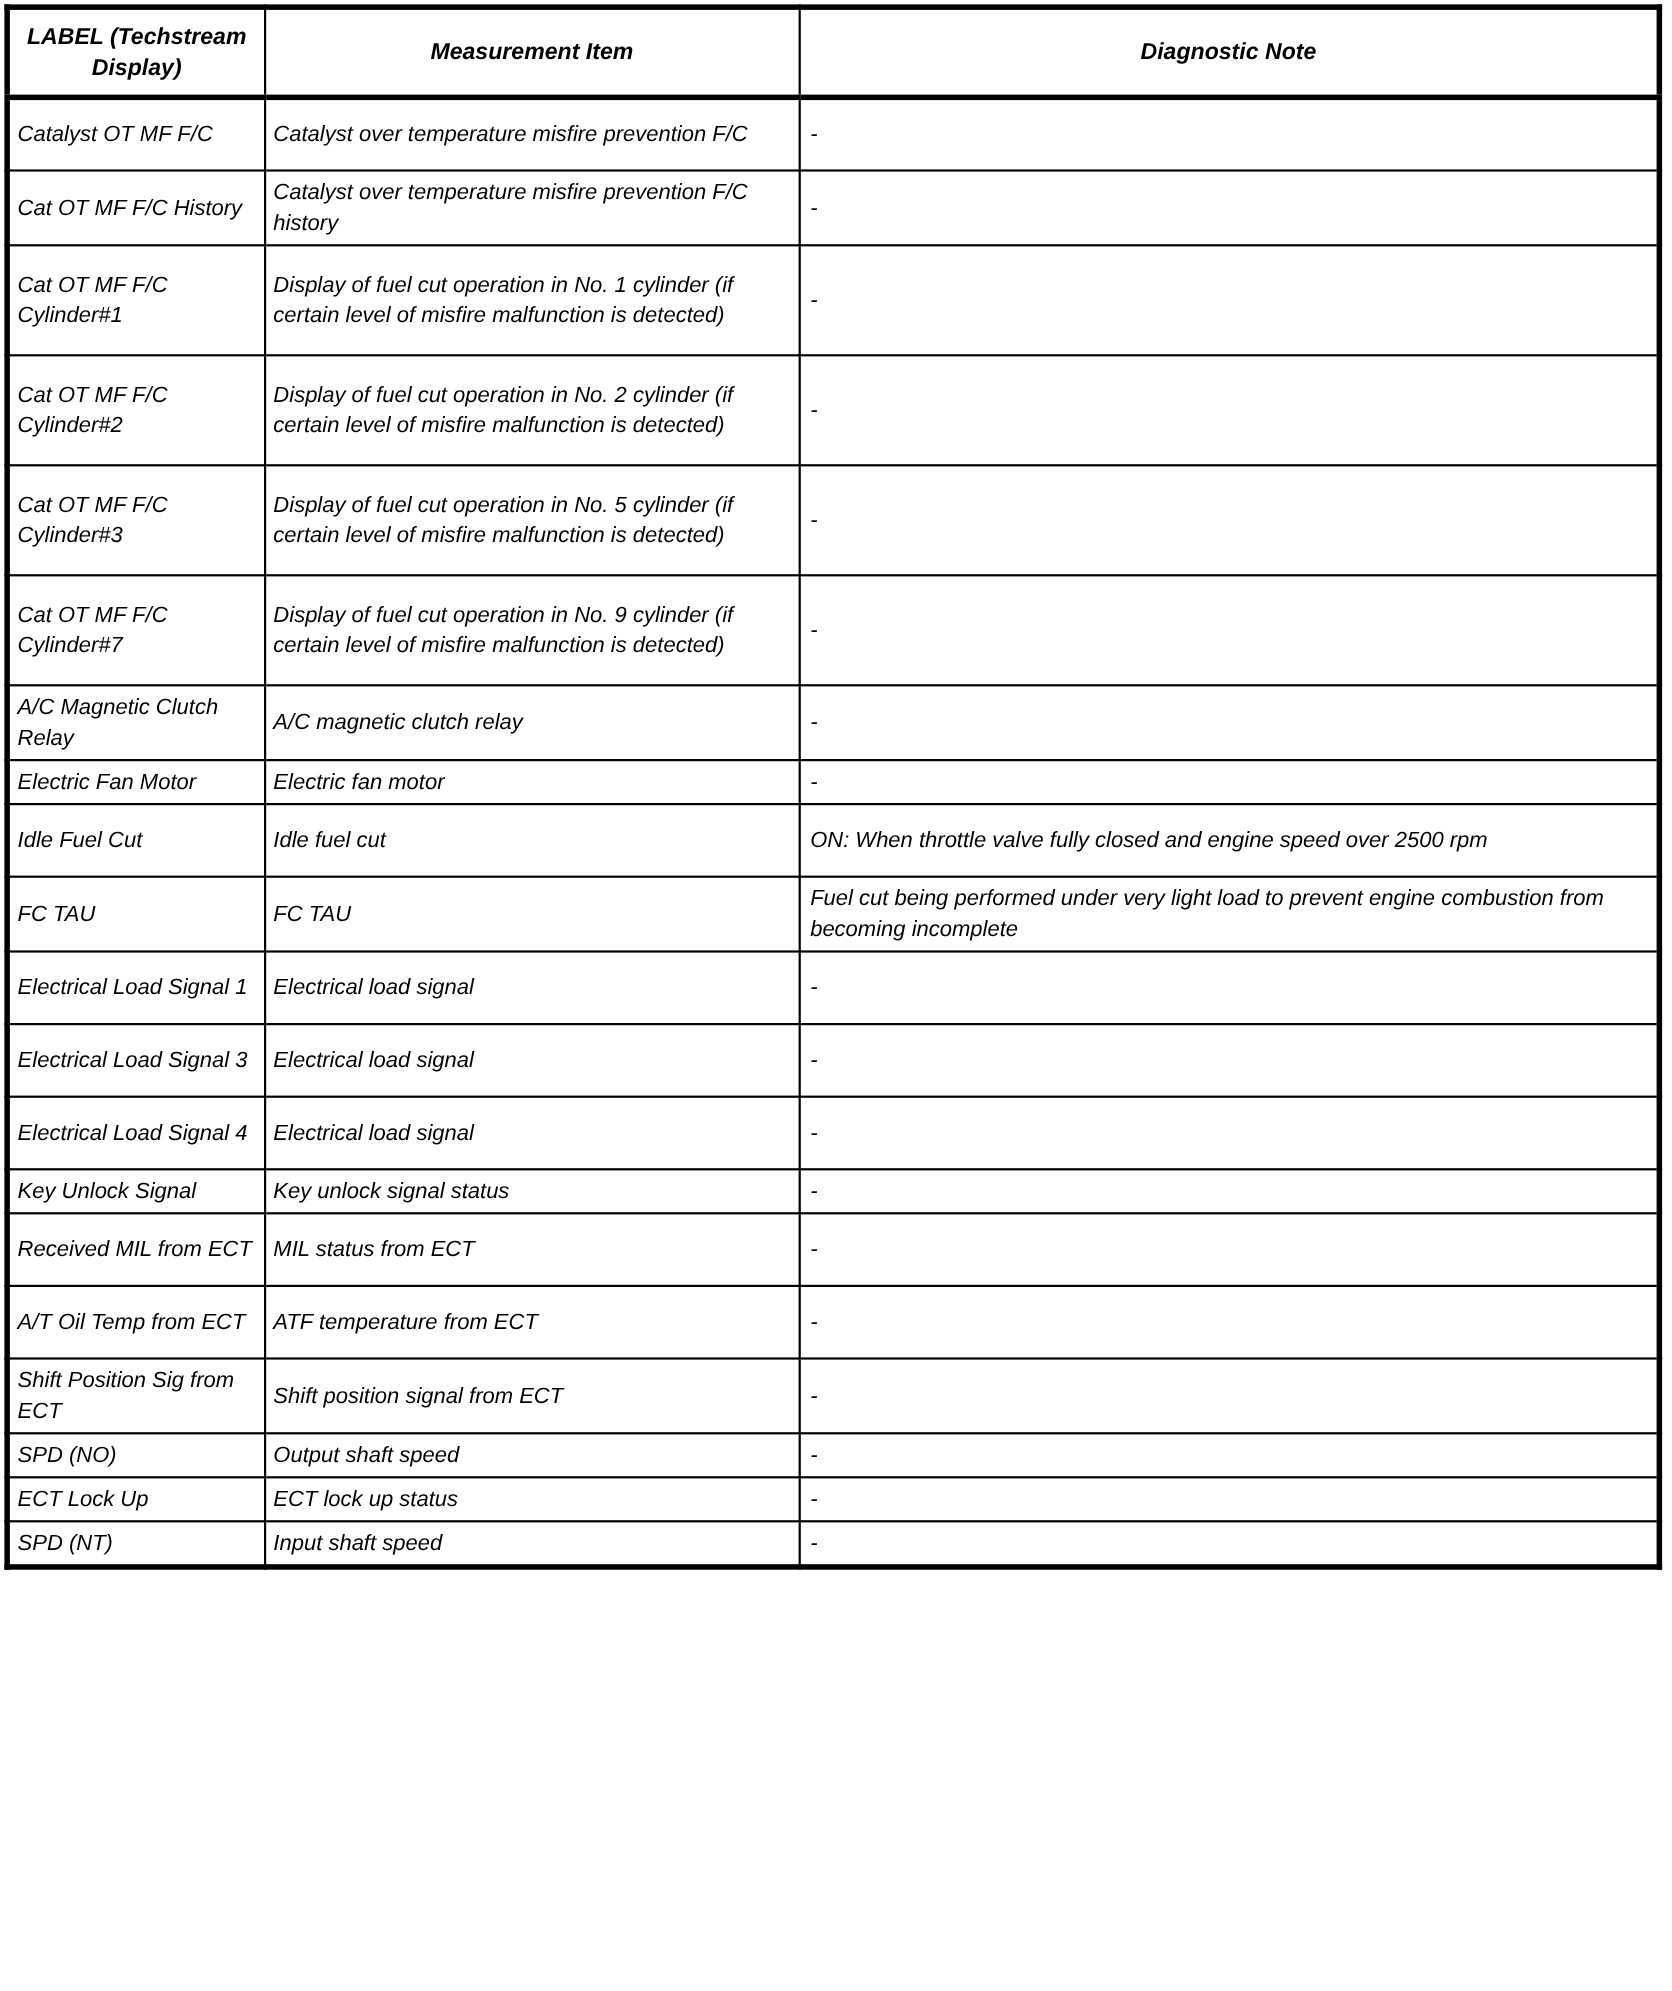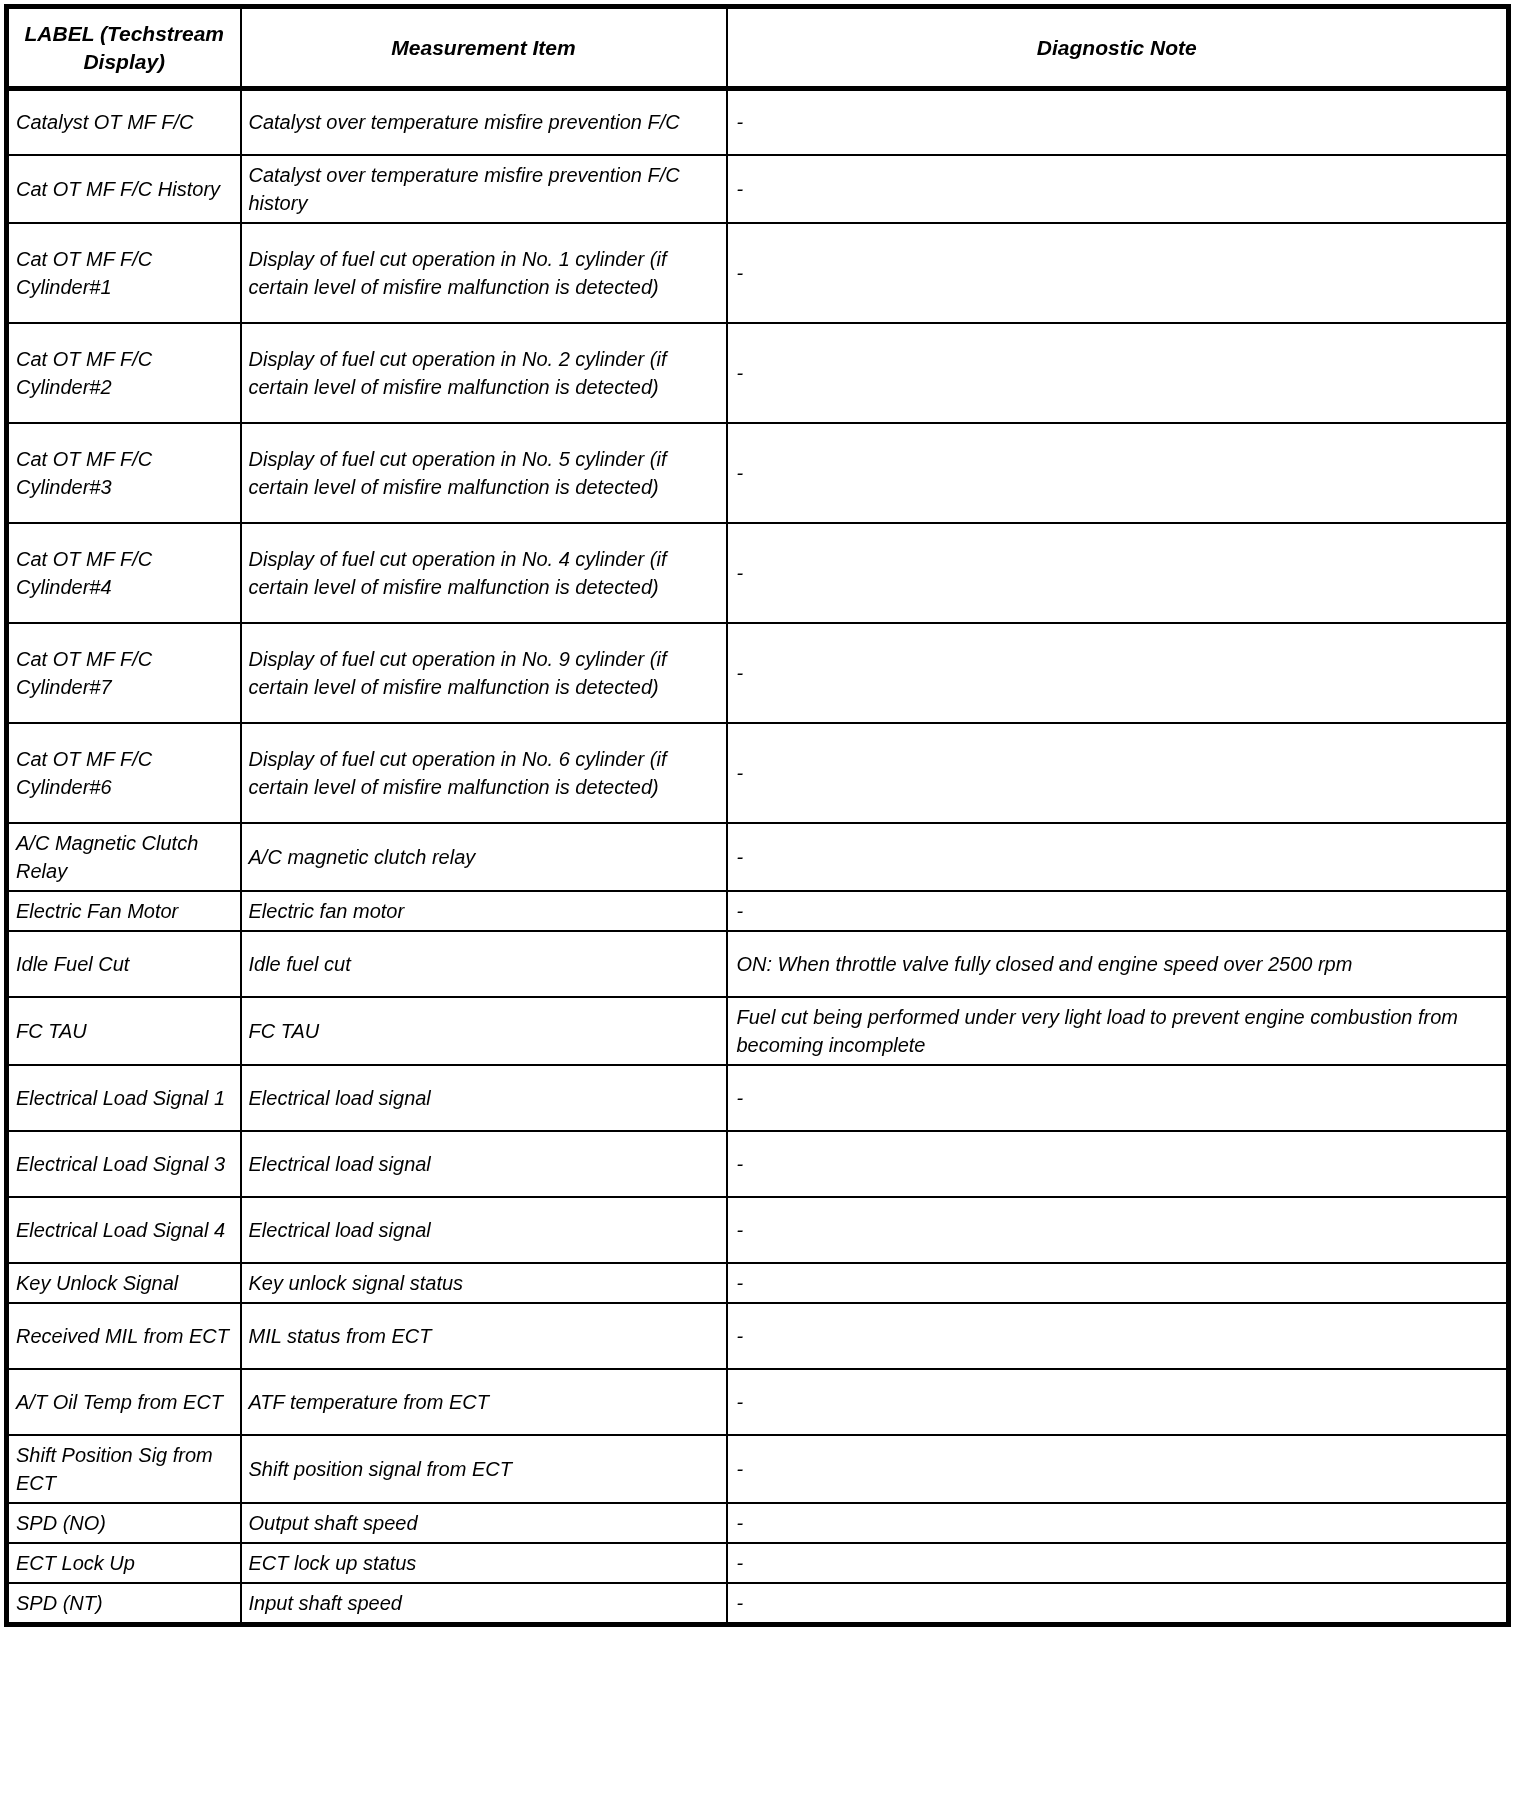--- a/index.html
+++ b/index.html
@@ -97,32 +97,22 @@
         <td>Cat OT MF F/C Cylinder#2</td>
         <td>Display of fuel cut operation in No. 2 cylinder (if certain level of misfire malfunction is detected)</td>
         <td class="note-cell">-</td>
       </tr>
       <tr class="h3">
         <td>Cat OT MF F/C Cylinder#3</td>
         <td>Display of fuel cut operation in No. 5 cylinder (if certain level of misfire malfunction is detected)</td>
         <td class="note-cell">-</td>
       </tr>
       <tr class="h3">
-        <td>Cat OT MF F/C Cylinder#4</td>
-        <td>Display of fuel cut operation in No. 4 cylinder (if certain level of misfire malfunction is detected)</td>
-        <td class="note-cell">-</td>
-      </tr>
-      <tr class="h3">
         <td>Cat OT MF F/C Cylinder#7</td>
         <td>Display of fuel cut operation in No. 9 cylinder (if certain level of misfire malfunction is detected)</td>
-        <td class="note-cell">-</td>
-      </tr>
-      <tr class="h3">
-        <td>Cat OT MF F/C Cylinder#6</td>
-        <td>Display of fuel cut operation in No. 6 cylinder (if certain level of misfire malfunction is detected)</td>
         <td class="note-cell">-</td>
       </tr>
       <tr class="h2">
         <td>A/C Magnetic Clutch Relay</td>
         <td>A/C magnetic clutch relay</td>
         <td class="note-cell">-</td>
       </tr>
       <tr class="h1">
         <td>Electric Fan Motor</td>
         <td>Electric fan motor</td>

